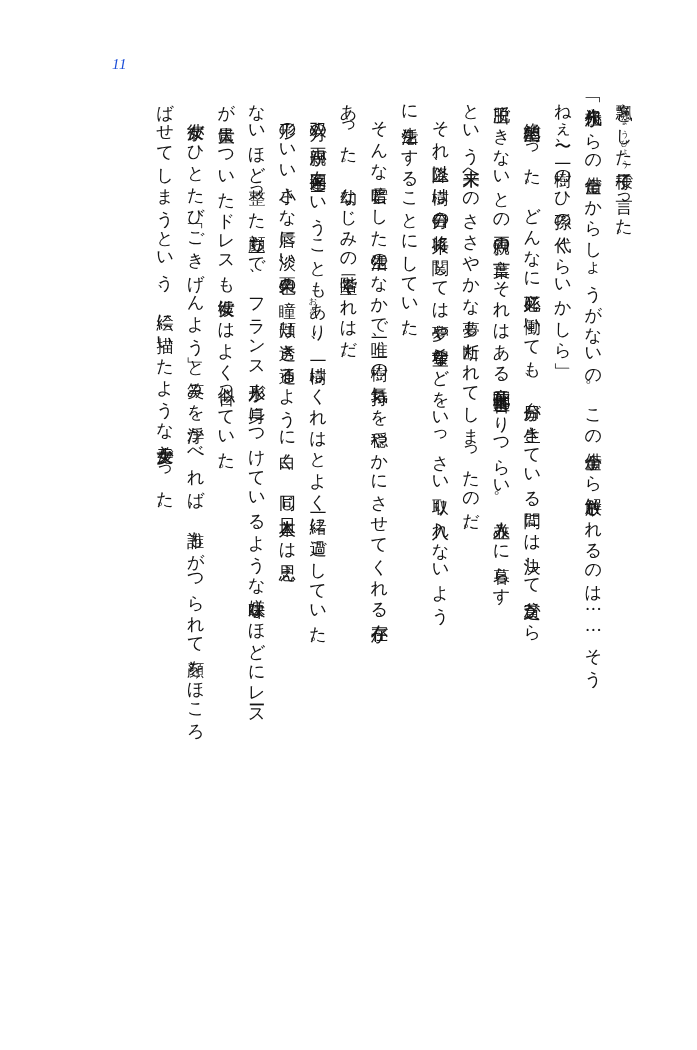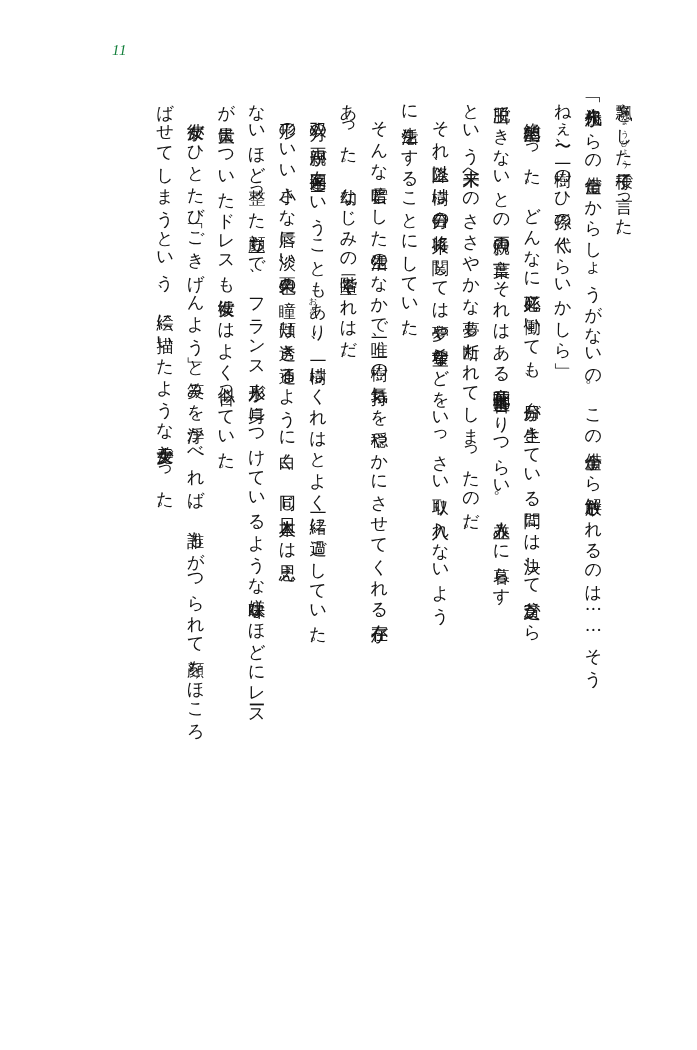--- a/index.html
+++ b/index.html
@@ -15,26 +15,26 @@
     color: #1a1a1a;
   }
   .page {
     position: relative;
     width: 697px;
     height: 1050px;
     box-sizing: border-box;
   }
   .page-number {
     position: absolute;
-    top: 42px;
+    top: 56px;
     left: 112px;
     font-size: 15px;
     font-family: "Liberation Serif", "DejaVu Serif", serif;
     font-style: italic;
-    color: #15803d;
+    color: #1d4ed8;
     letter-spacing: 0.5px;
   }
   .text-body {
     position: absolute;
     top: 92px;
     left: 66px;
     width: 566px;
     height: 905px;
     display: flex;
     flex-direction: row-reverse;

